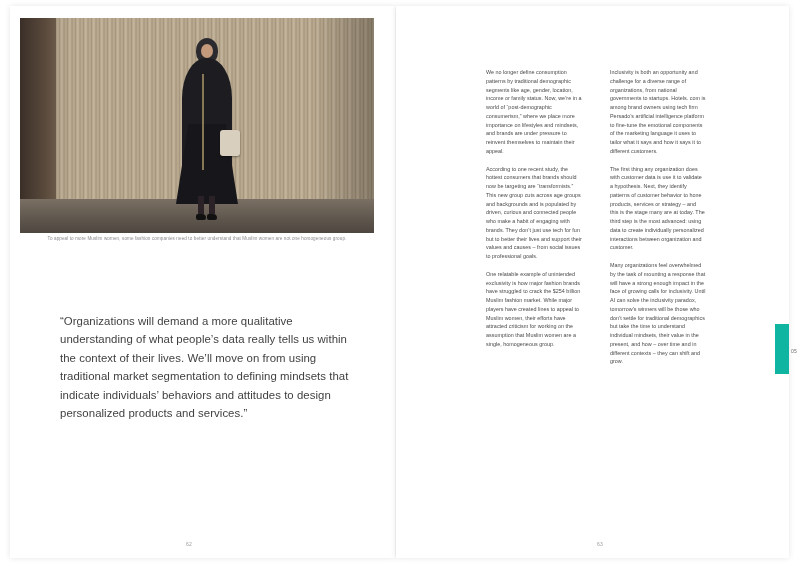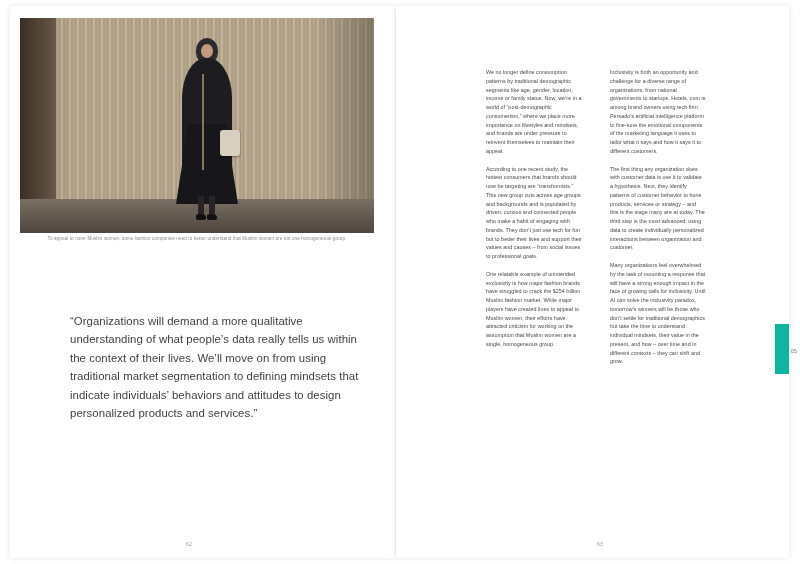--- a/index.html
+++ b/index.html
@@ -157,21 +157,21 @@
     text-align: center;
     font-size: 4.6px;
     line-height: 1.5;
     color: #8c8c8c;
     letter-spacing: .1px;
   }
 
   
   .pullquote {
     position: absolute;
-    left: 70px;
+    left: 60px;
     top: 312px;
     width: 290px;
     font-size: 11.4px;
     line-height: 1.62;
     color: #3f3f3f;
     letter-spacing: .05px;
   }
 
   
   .col {

